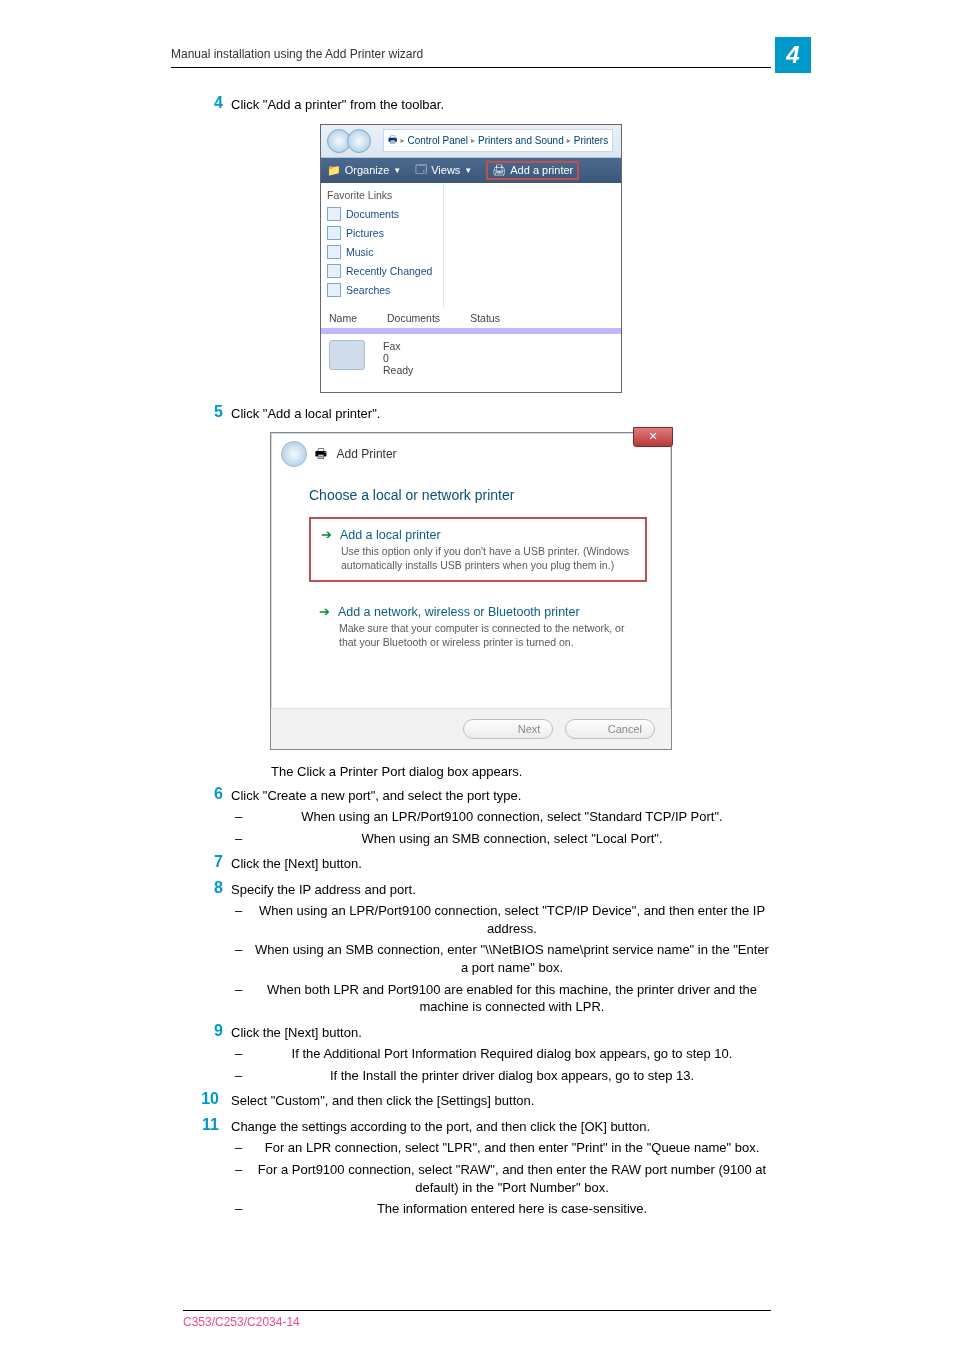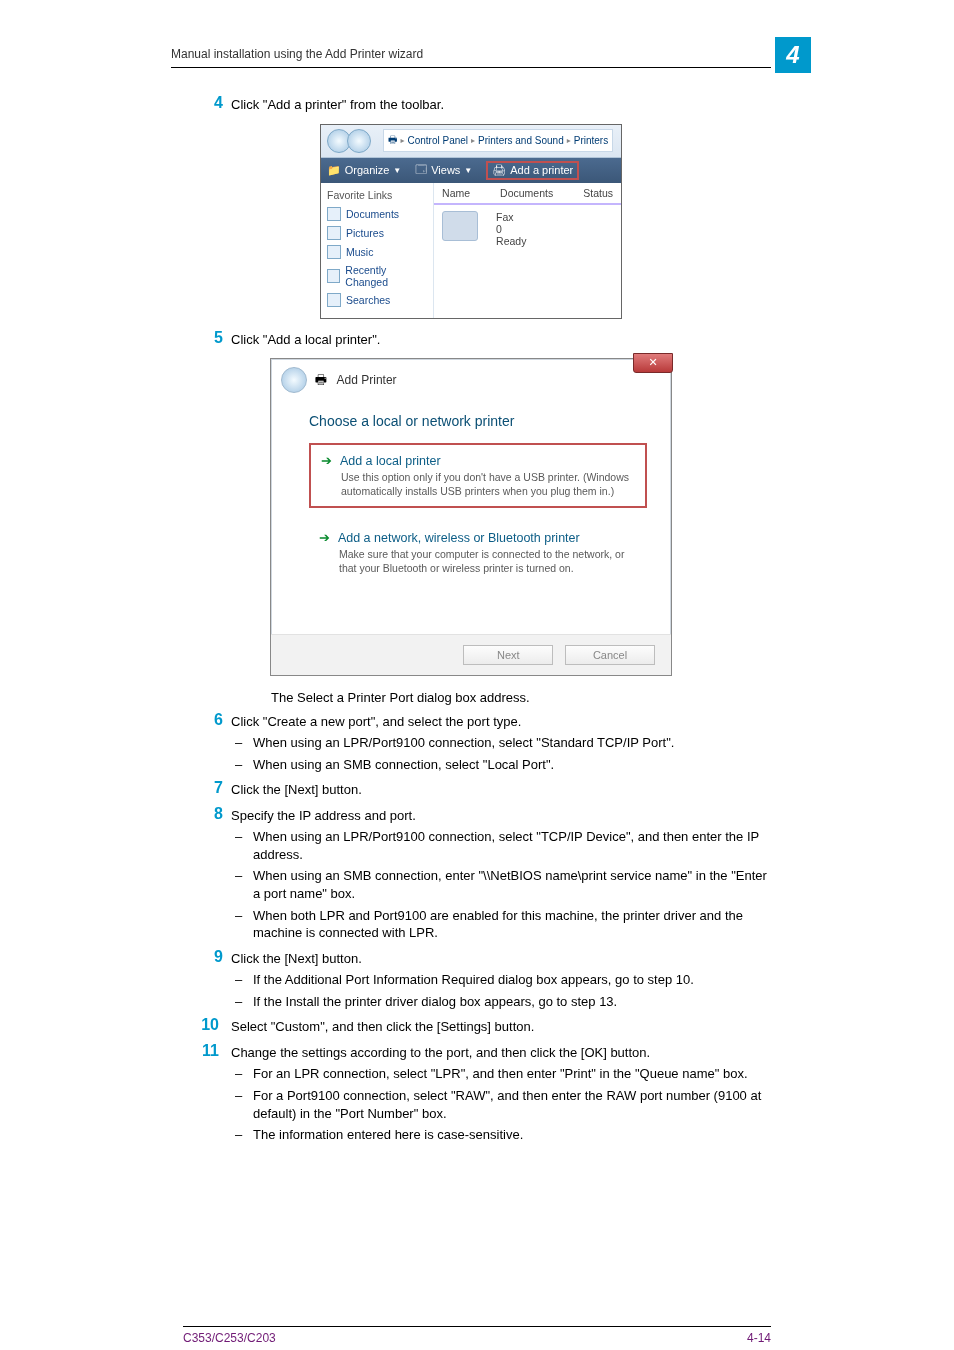--- a/index.html
+++ b/index.html
@@ -65,20 +65,21 @@
     margin: 0 0 4px 0;
     font-size: 13px;
     line-height: 1.35;
   }
   .step .body {
     font-size: 13px;
   }
   .sublist {
     margin: 4px 0 2px 0;
     padding: 0;
+    text-align: center;
   }
   .sublist li {
     list-style: none;
     position: relative;
     padding-left: 22px;
     font-size: 13px;
     line-height: 1.35;
     margin-bottom: 4px;
   }
   .sublist li::before {
@@ -137,31 +138,31 @@
     align-items: center;
     gap: 14px;
     color: #fff;
     font-size: 11px;
   }
   .shot1 .toolbar .tbitem { display:flex; align-items:center; gap:4px; }
   .shot1 .toolbar .addp {
     border: 2px solid #c05050;
     padding: 1px 4px;
   }
-  .shot1 .panes { display: flex; }
+  .shot1 .panes { display: flex; flex-direction: column; }
   .shot1 .leftpane {
     width: 110px;
     padding: 6px 6px;
     border-right: 1px solid #dce6f0;
   }
   .shot1 .leftpane .hdr { color:#555; font-size:10.5px; margin-bottom:6px; }
   .shot1 .leftpane .link { color:#1a4b8c; font-size:10.5px; margin:5px 0; display:flex; align-items:center; gap:5px; }
   .shot1 .leftpane .linkicon { width:12px; height:12px; border:1px solid #7fa9c8; background:#e6f0fa; }
   .shot1 .rightpane { flex:1; padding: 0 0 10px 0; }
-  .shot1 .cols { display:flex; gap:30px; padding:4px 8px; font-size:10.5px; color:#444; border-bottom:2px solid #c4b5fd;text-align:right; }
+  .shot1 .cols { display:flex; gap:30px; padding:4px 8px; font-size:10.5px; color:#444; border-bottom:6px solid #c4b5fd;text-align:right; }
   .shot1 .printeritem { display:flex; gap:18px; padding:6px 8px; color:#444; font-size:10.5px; }
   .shot1 .picon { width:34px; height:28px; background:#d0dcea; border:1px solid #a8bed6; border-radius:3px; }
   
   .shot2 {
     width: 400px;
     margin: 10px auto 14px auto;
     border: 1px solid #888;
     font-family: "Segoe UI", Tahoma, sans-serif;
     background: #fff;
     box-shadow: 0 0 0 1px #cfd7df inset;
@@ -222,35 +223,33 @@
     text-align: right;
   }
   .shot2 .btn {
     display:inline-block;
     min-width: 64px;
     padding: 3px 12px;
     font-size: 11px;
     color: #888;
     background: linear-gradient(#fdfdfd,#ececec);
     border:1px solid #bdbdbd;
-    border-radius:0;
+    border-radius:10px;
     margin-left:8px;
-    text-align:center;
   }
   
   .foot {
     position: absolute;
     left: 92px; right: 92px;
-    bottom: 12px;
+    bottom: 28px;
     border-top: 1px solid #000;
     padding-top: 4px;
     font-size: 12px;
-    color: #701a75;
+    color: #ec4899;
     display: flex;
-    justify-content: space-between;
   }
 </style>
 </head>
 <body>
 
 <div class="page">
 
   <div class="top-rule-wrap">
     <div class="top-header">
       <span>Manual installation using the Add Printer wizard</span>
@@ -371,21 +370,21 @@
         <div class="opt-desc">Make sure that your computer is connected to the network, or that your Bluetooth or wireless printer is turned on.</div>
       </div>
       <div style="height:32px"></div>
     </div>
     <div class="btnrow">
       <span class="btn">Next</span>
       <span class="btn">Cancel</span>
     </div>
   </div>
 
-  <div class="inter-text">The Select a Printer Port dialog box address.</div>
+  <div class="inter-text">The Click a Printer Port dialog box appears.</div>
 
   <div class="step">
     <span class="num">6</span>
     <p class="body">Click "Create a new port", and select the port type.</p>
     <ul class="sublist">
       <li>When using an LPR/Port9100 connection, select "Standard TCP/IP Port".</li>
       <li>When using an SMB connection, select "Local Port".</li>
     </ul>
   </div>
 

